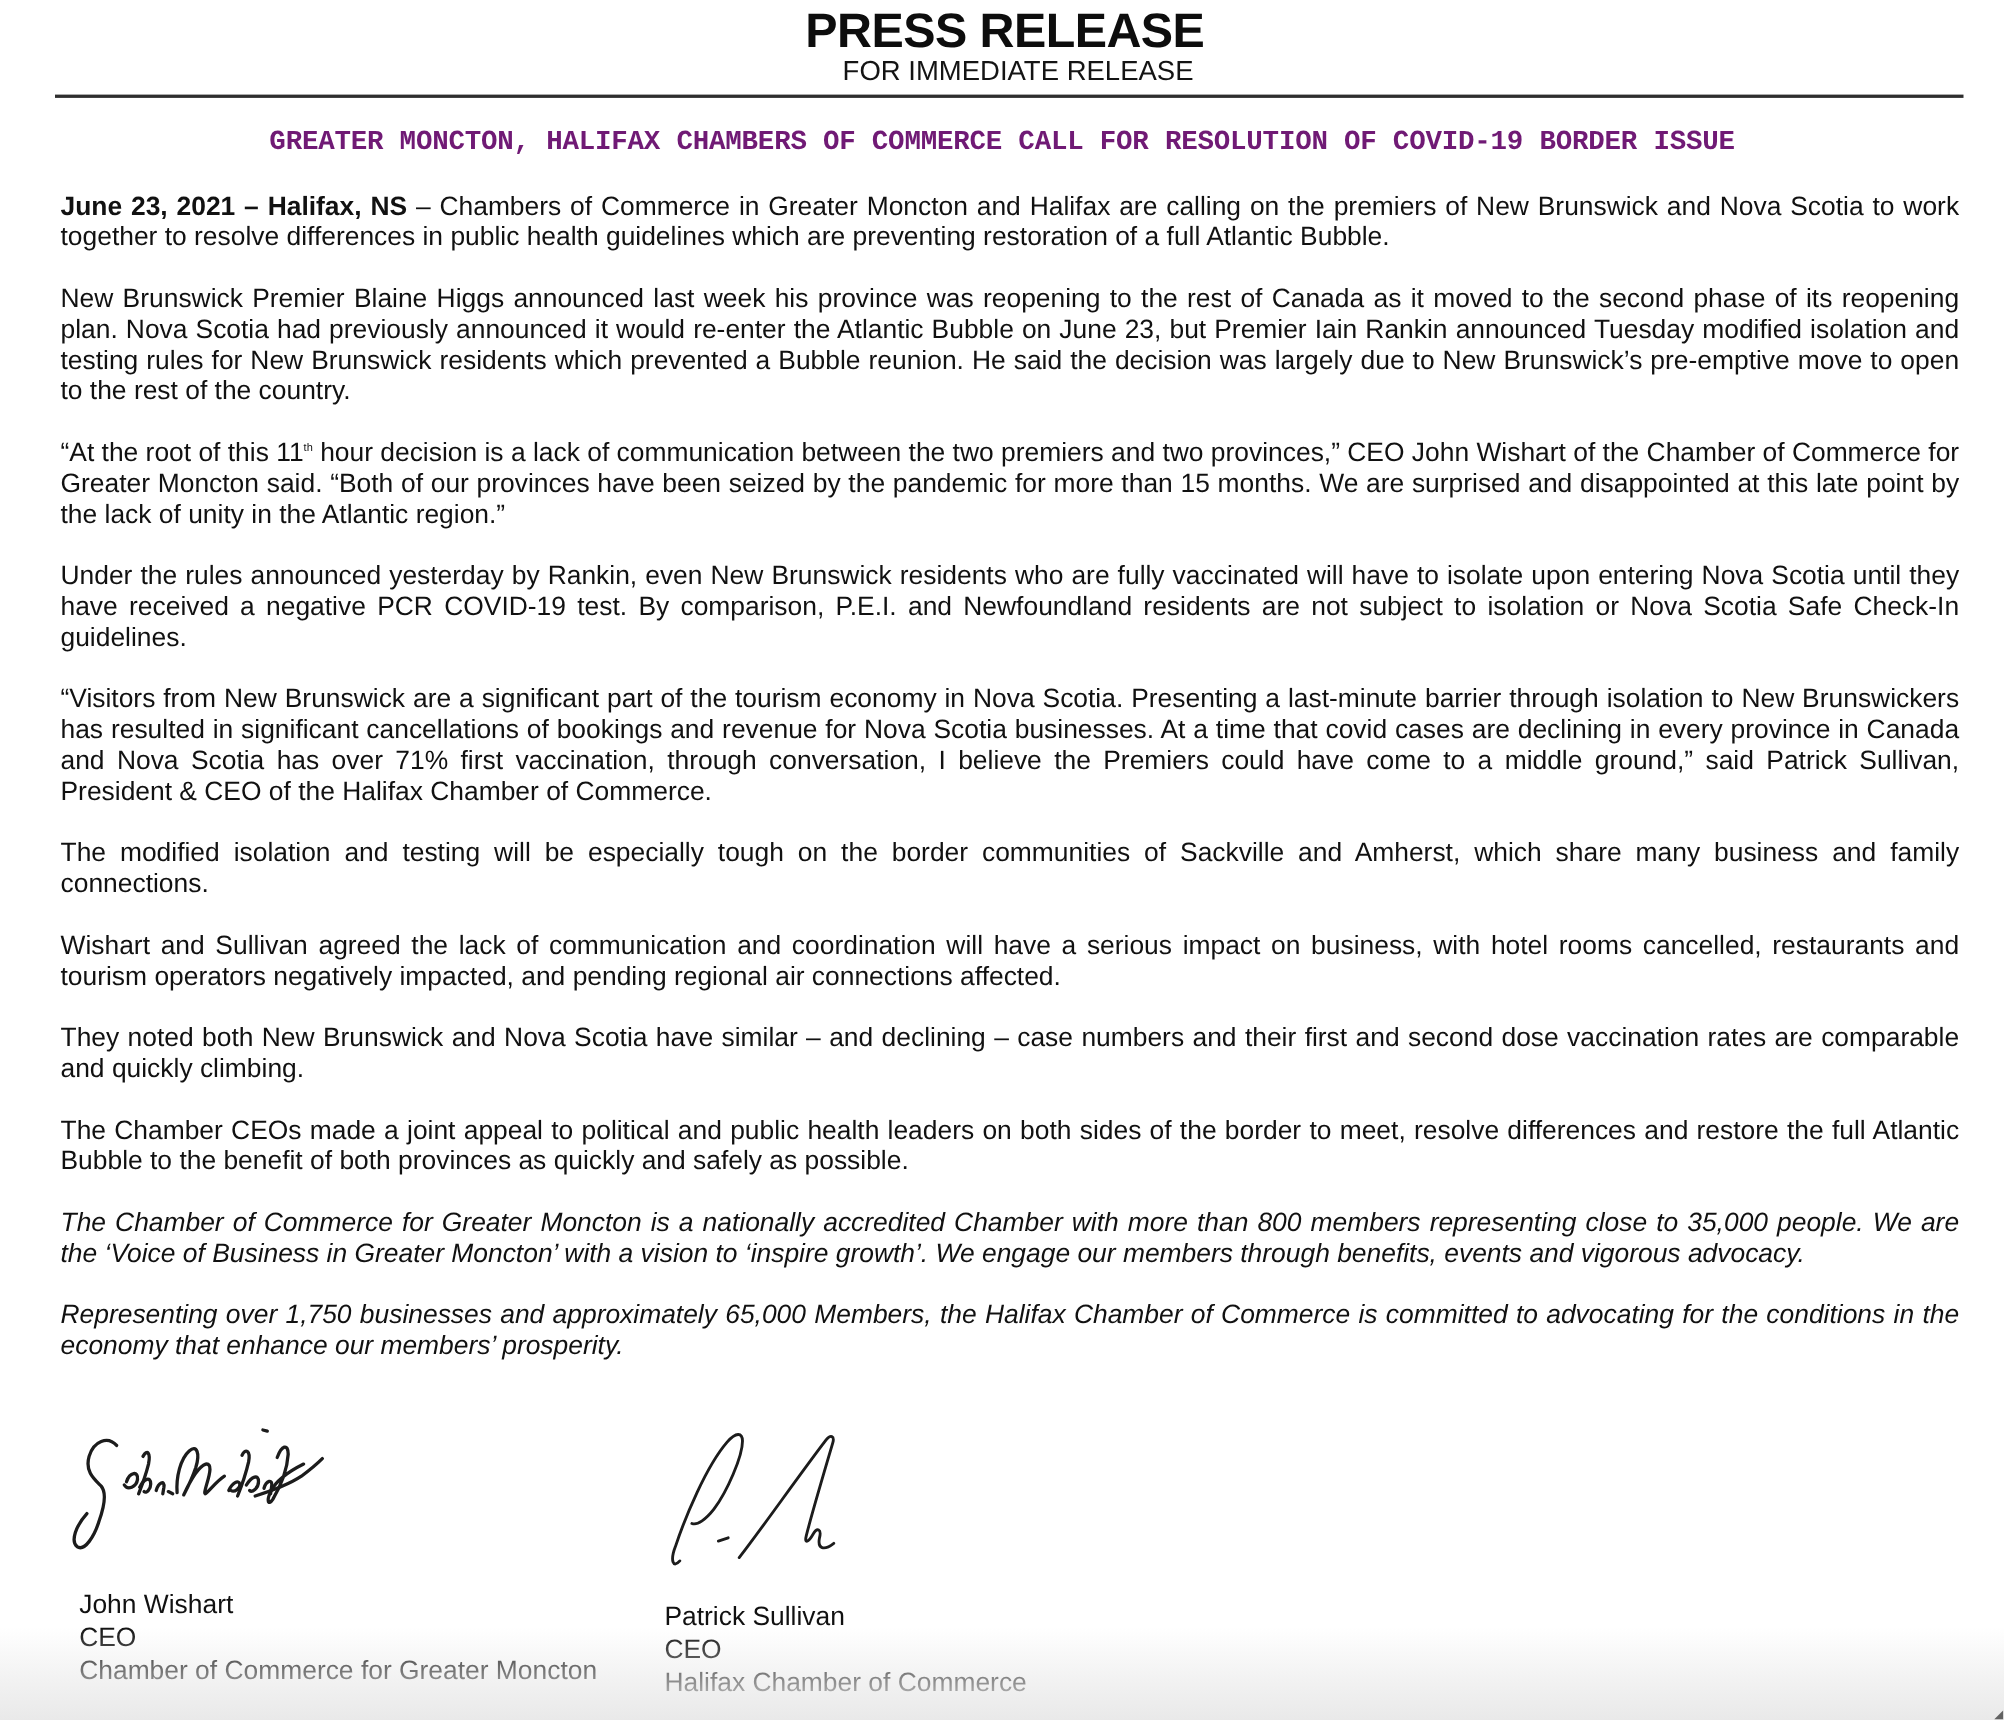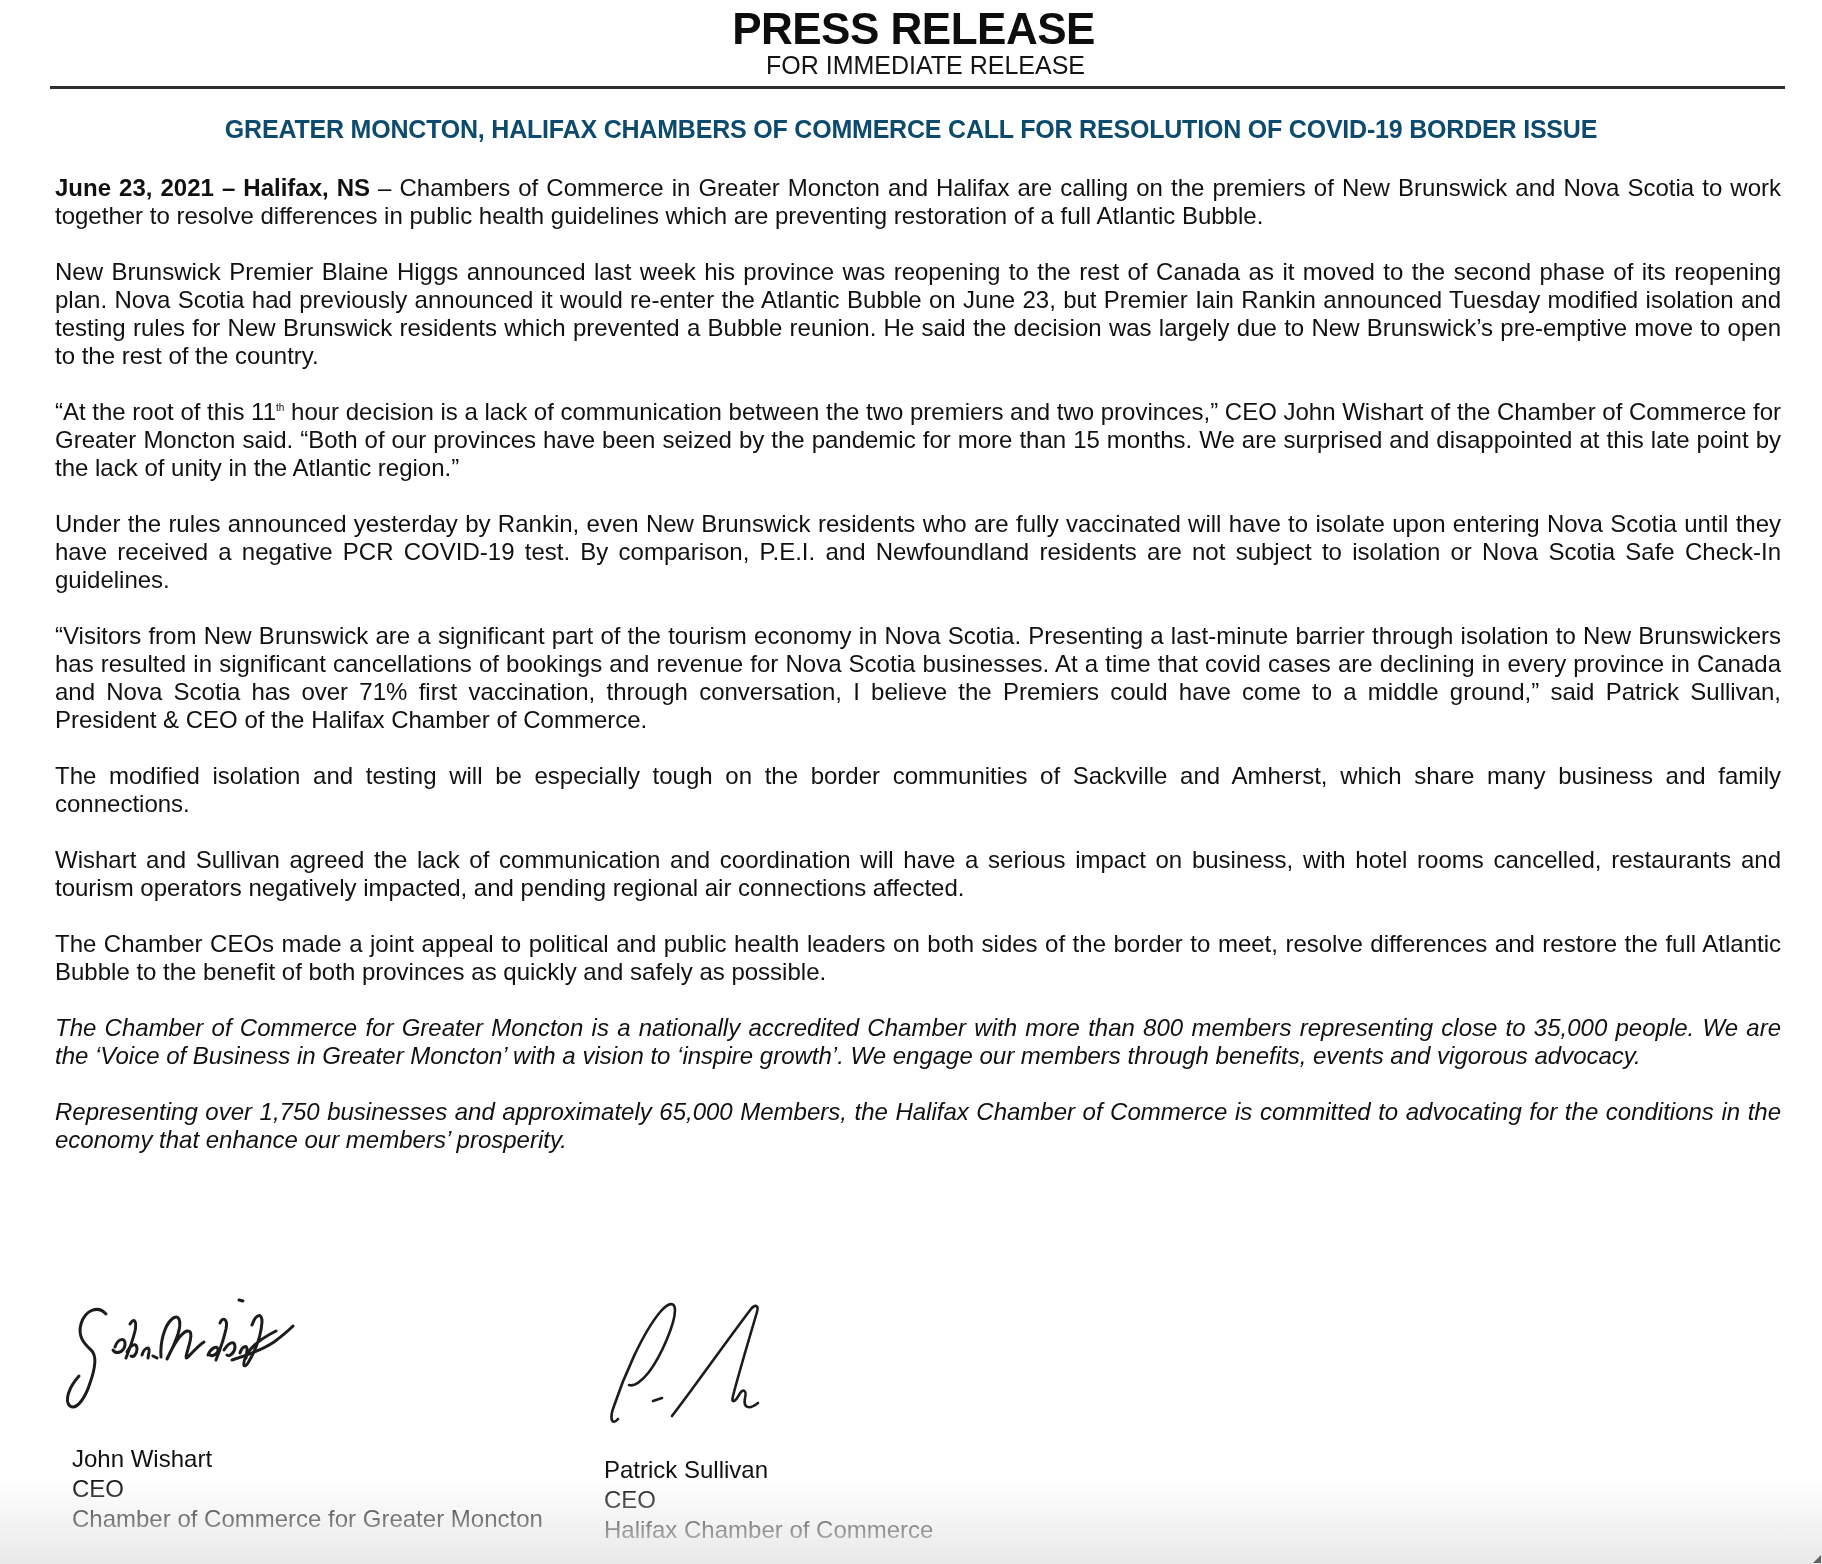--- a/index.html
+++ b/index.html
@@ -34,21 +34,22 @@
     margin: 8px 0 0 50px;
     width: 1735px;
   }
   h2.headline {
     margin: 27px 20px 0 20px;
     text-align: center;
     font-size: 25px;
     line-height: 26px;
     font-weight: bold;
     letter-spacing: -0.2px;
-    color: #0c4a6e;
+    color: #701a75;
+    font-family: Liberation Mono, monospace;
   }
   .doc-body {
     margin: 32px 41px 0 55px;   
     font-size: 24px;
     line-height: 28px;
     text-align: justify;
   }
   .doc-body p { margin: 0 0 28px 0; }
   .doc-body p.italic { font-style: italic; }
   .doc-body sup {
@@ -102,20 +103,21 @@
     <p><strong>June 23, 2021 – Halifax, NS</strong><span> – Chambers of Commerce in Greater Moncton and Halifax are calling on the premiers of New Brunswick and Nova Scotia to work together to resolve differences in public health guidelines which are preventing restoration of a full Atlantic Bubble.</span></p>
 
     <p>New Brunswick Premier Blaine Higgs announced last week his province was reopening to the rest of Canada as it moved to the second phase of its reopening plan. Nova Scotia had previously announced it would re-enter the Atlantic Bubble on June 23, but Premier Iain Rankin announced Tuesday modified isolation and testing rules for New Brunswick residents which prevented a Bubble reunion. He said the decision was largely due to New Brunswick’s pre-emptive move to open to the rest of the country.</p>
 
     <p><span>“At the root of this 11</span><sup>th</sup><span> hour decision is a lack of communication between the two premiers and two provinces,” CEO John Wishart of the Chamber of Commerce for Greater Moncton said. “Both of our provinces have been seized by the pandemic for more than 15 months. We are surprised and disappointed at this late point by the lack of unity in the Atlantic region.”</span></p>
 
     <p>Under the rules announced yesterday by Rankin, even New Brunswick residents who are fully vaccinated will have to isolate upon entering Nova Scotia until they have received a negative PCR COVID-19 test. By comparison, P.E.I. and Newfoundland residents are not subject to isolation or Nova Scotia Safe Check-In guidelines.</p>
     <p>“Visitors from New Brunswick are a significant part of the tourism economy in Nova Scotia. Presenting a last-minute barrier through isolation to New Brunswickers has resulted in significant cancellations of bookings and revenue for Nova Scotia businesses. At a time that covid cases are declining in every province in Canada and Nova Scotia has over 71% first vaccination, through conversation, I believe the Premiers could have come to a middle ground,” said Patrick Sullivan, President &amp; CEO of the Halifax Chamber of Commerce.</p>
     <p>The modified isolation and testing will be especially tough on the border communities of Sackville and Amherst, which share many business and family connections.</p>
     <p>Wishart and Sullivan agreed the lack of communication and coordination will have a serious impact on business, with hotel rooms cancelled, restaurants and tourism operators negatively impacted, and pending regional air connections affected.</p>
+    <p>They noted both New Brunswick and Nova Scotia have similar – and declining – case numbers and their first and second dose vaccination rates are comparable and quickly climbing.</p>
     <p>The Chamber CEOs made a joint appeal to political and public health leaders on both sides of the border to meet, resolve differences and restore the full Atlantic Bubble to the benefit of both provinces as quickly and safely as possible.</p>
     <p class="italic">The Chamber of Commerce for Greater Moncton is a nationally accredited Chamber with more than 800 members representing close to 35,000 people. We are the ‘Voice of Business in Greater Moncton’ with a vision to ‘inspire growth’. We engage our members through benefits, events and vigorous advocacy.</p>
     <p class="italic">Representing over 1,750 businesses and approximately 65,000 Members, the Halifax Chamber of Commerce is committed to advocating for the conditions in the economy that enhance our members’ prosperity.</p>
   </div>
 
   <svg id="sig-left" class="sig-svg" width="240" height="135" viewBox="0 0 240 135" fill="none" stroke="#1c1c1c" stroke-width="3" stroke-linecap="round" stroke-linejoin="round">
     <path d="M46 21 C38 12 25 17 21 31 C17 45 26 52 32 58 C37 64 35 76 30 90 C26 103 17 118 10 113 C4 108 9 94 19 83"></path>
     <path d="M55 54 C58 45 66 44 65 52 C64 59 56 62 53 57"></path>
     <path d="M70 31 C74 24 77 28 75 38 C72 50 68 60 66 65"></path>
     <path d="M67 59 C71 51 77 49 77 56 C77 61 73 65 71 63"></path>

